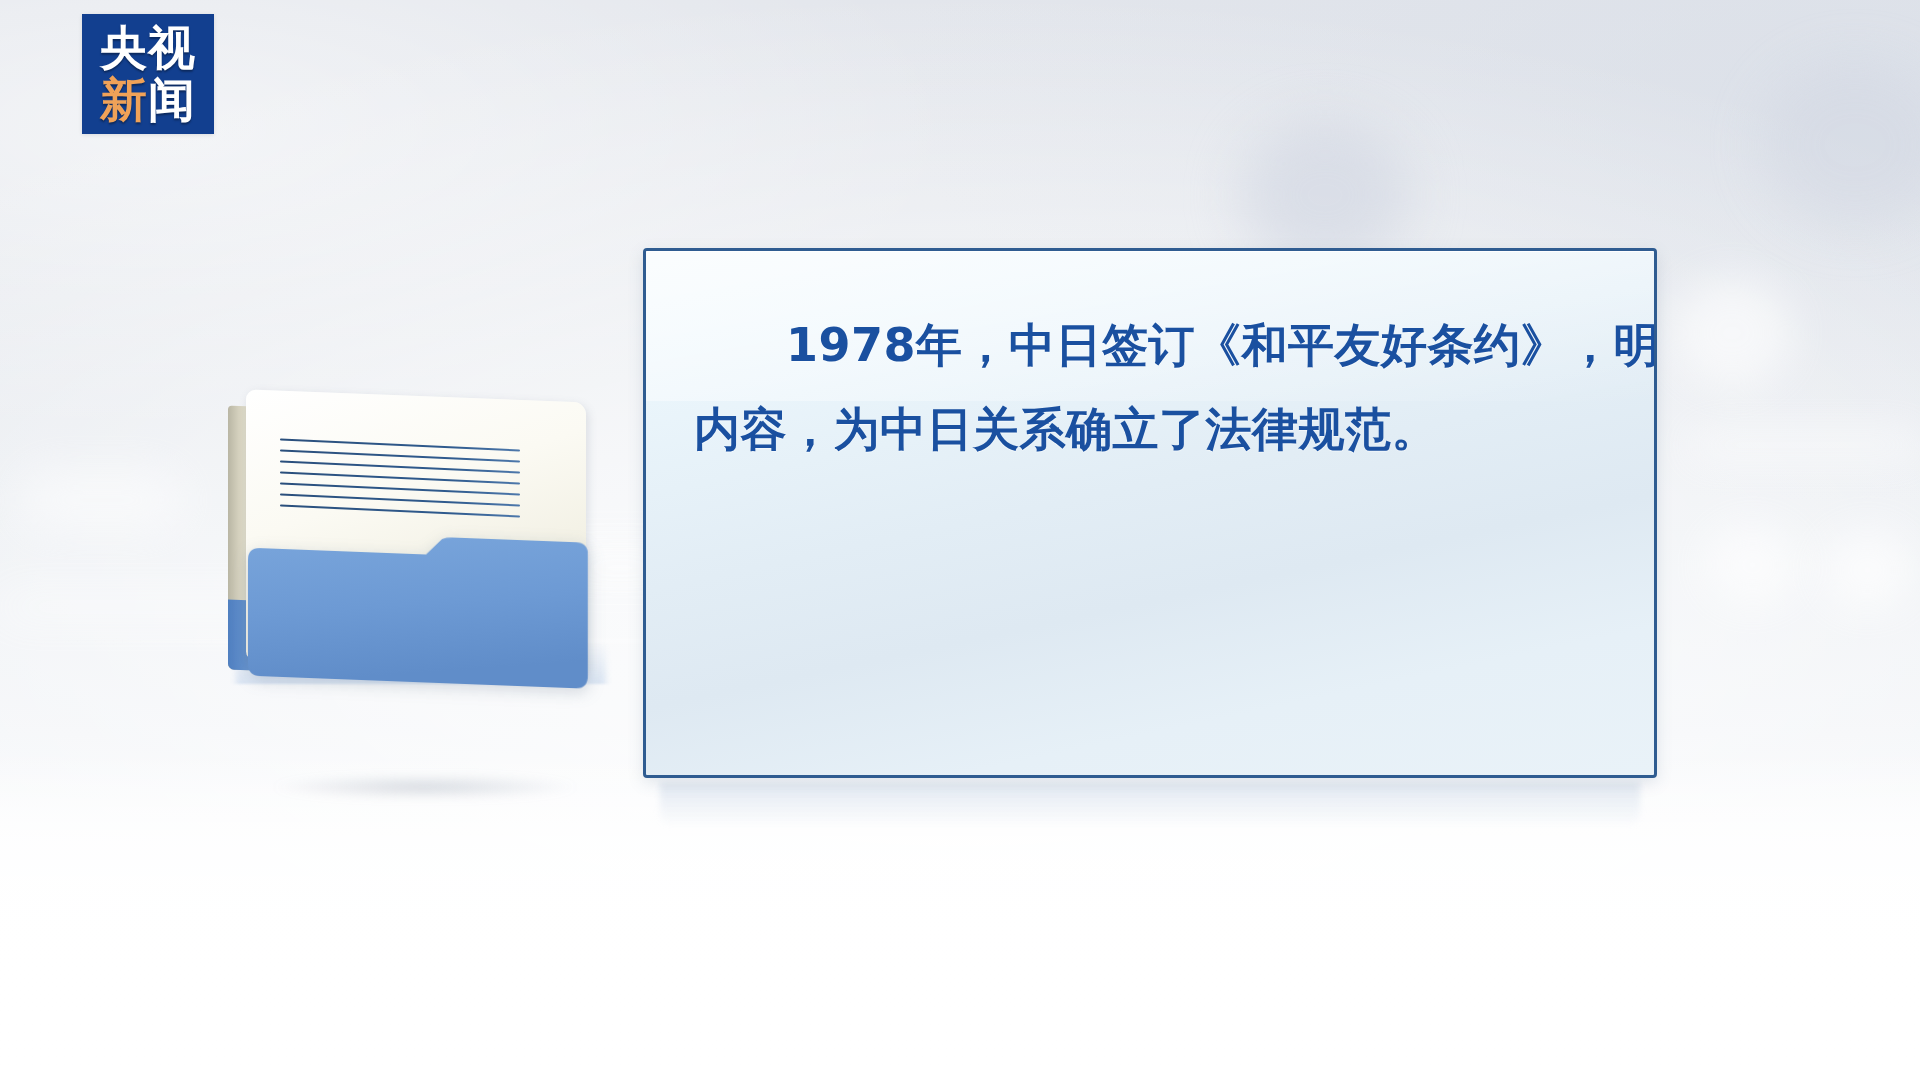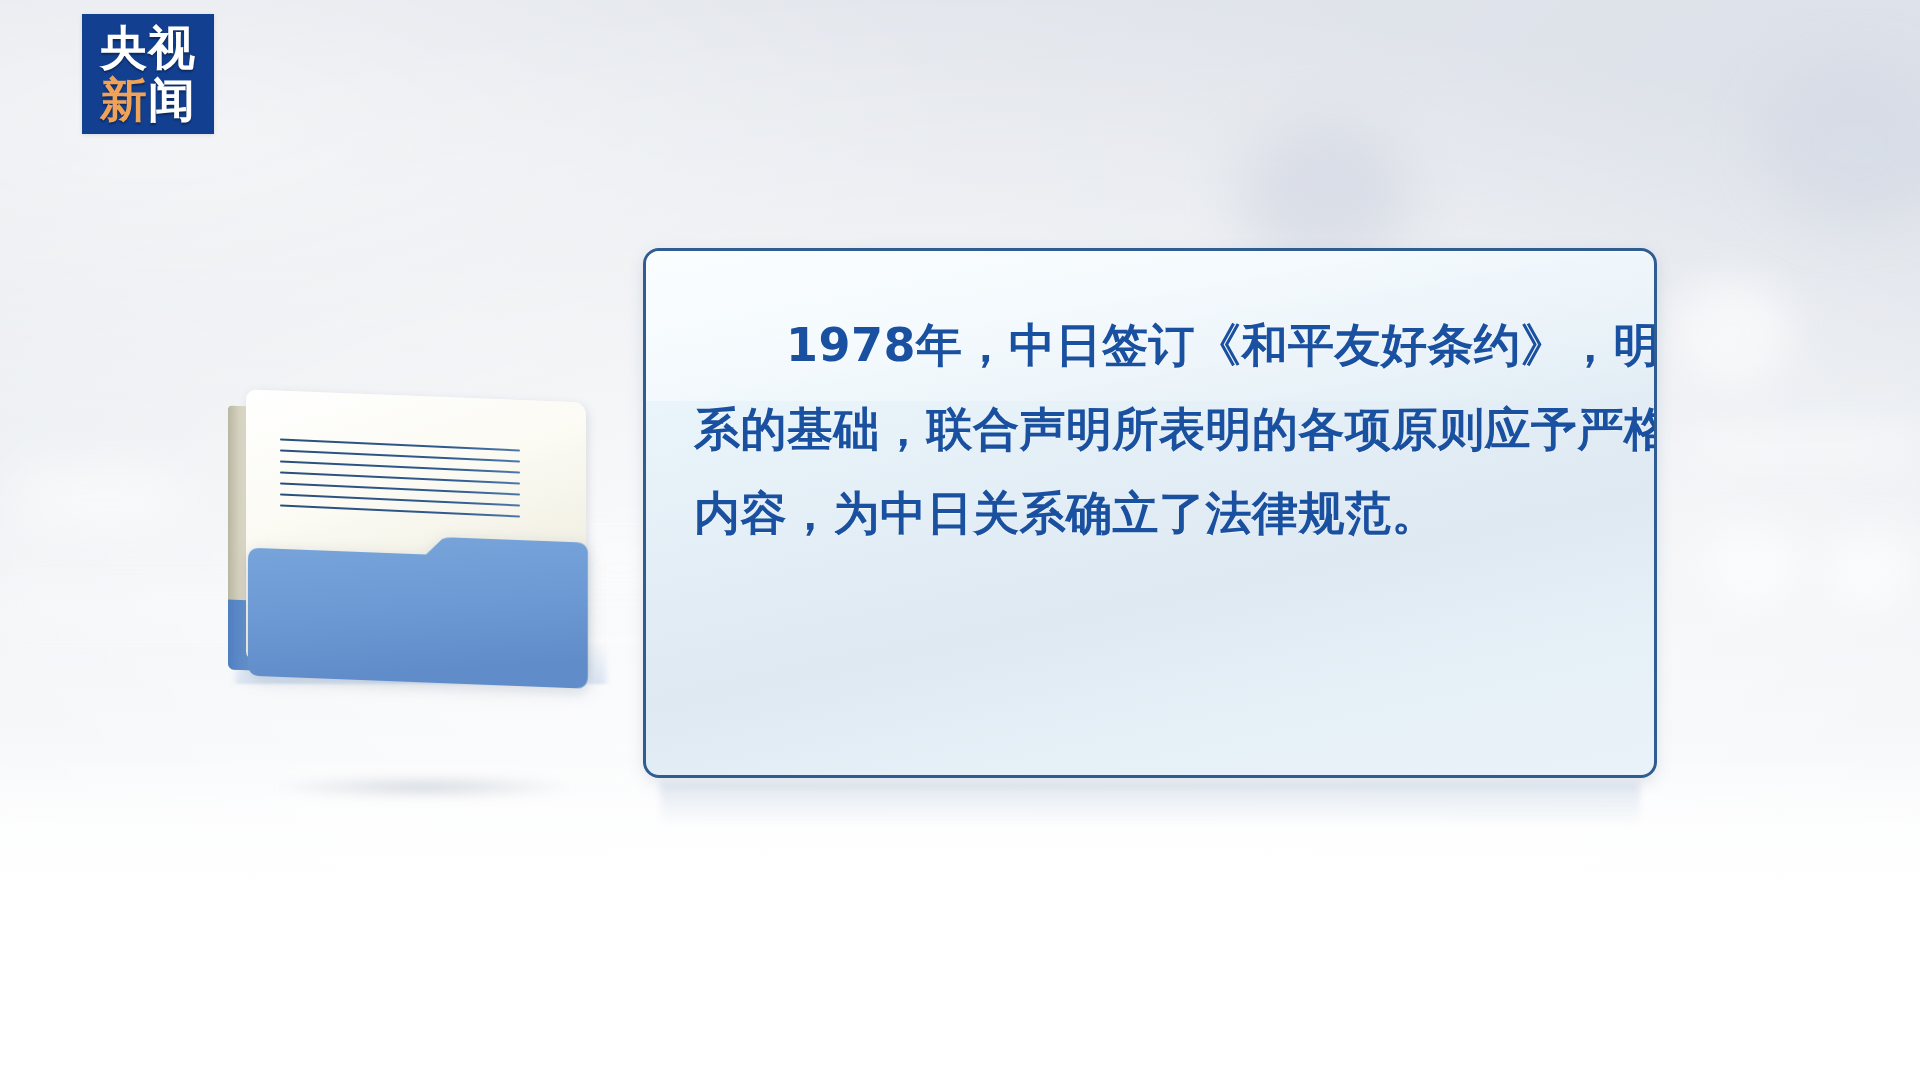--- a/index.html
+++ b/index.html
@@ -101,21 +101,21 @@
   .folder-shadow{
     position:absolute;left:210px;top:770px;width:430px;height:34px;
     background:radial-gradient(50% 50% at 50% 50%,rgba(120,132,150,.28) 0%,rgba(120,132,150,0) 72%);
     filter:blur(5px);
   }
 
   
   .panel{
     position:absolute;left:643px;top:248px;width:1014px;height:530px;
     border:3px solid #2f5c91;
-    border-radius:16px;
+    border-radius:4px;
     background:
       linear-gradient(168deg,#eef8fd 0%,#eaf5fb 20%,#e2edf5 46%,#dee9f2 62%,#e6f0f7 80%,#e9f2f8 100%);
     box-shadow:0 5px 16px rgba(90,110,140,.16), inset 0 1px 0 rgba(255,255,255,.9);
     box-sizing:border-box;
     overflow:hidden;
   }
   .panel-gloss{
     position:absolute;left:0;top:0;width:100%;height:150px;
     background:linear-gradient(170deg,rgba(255,255,255,.75) 0%,rgba(255,255,255,.35) 55%,rgba(255,255,255,0) 100%);
     pointer-events:none;
@@ -191,18 +191,17 @@
       </defs>
       <path d="M10,30 Q10,18 22,18 L188,18 L204,2 Q208,0 214,0 L338,0 Q350,0 350,12 L350,132 Q350,146 338,146 L22,146 Q10,146 10,134 Z" fill="url(#fg)"></path>
     </svg>
   </div>
 
   <div class="panel-refl"></div>
   <div class="panel">
     <div class="panel-gloss"></div>
     <div class="panel-text">
       <p class="indent">1978年，中日签订《和平友好条约》，明</p>
-      <p>系的基础，联合声明所表明的各项原则应予严格</p>
       <p>内容，为中日关系确立了法律规范。</p>
     </div>
   </div>
 
 </div>
 
 </body></html>

